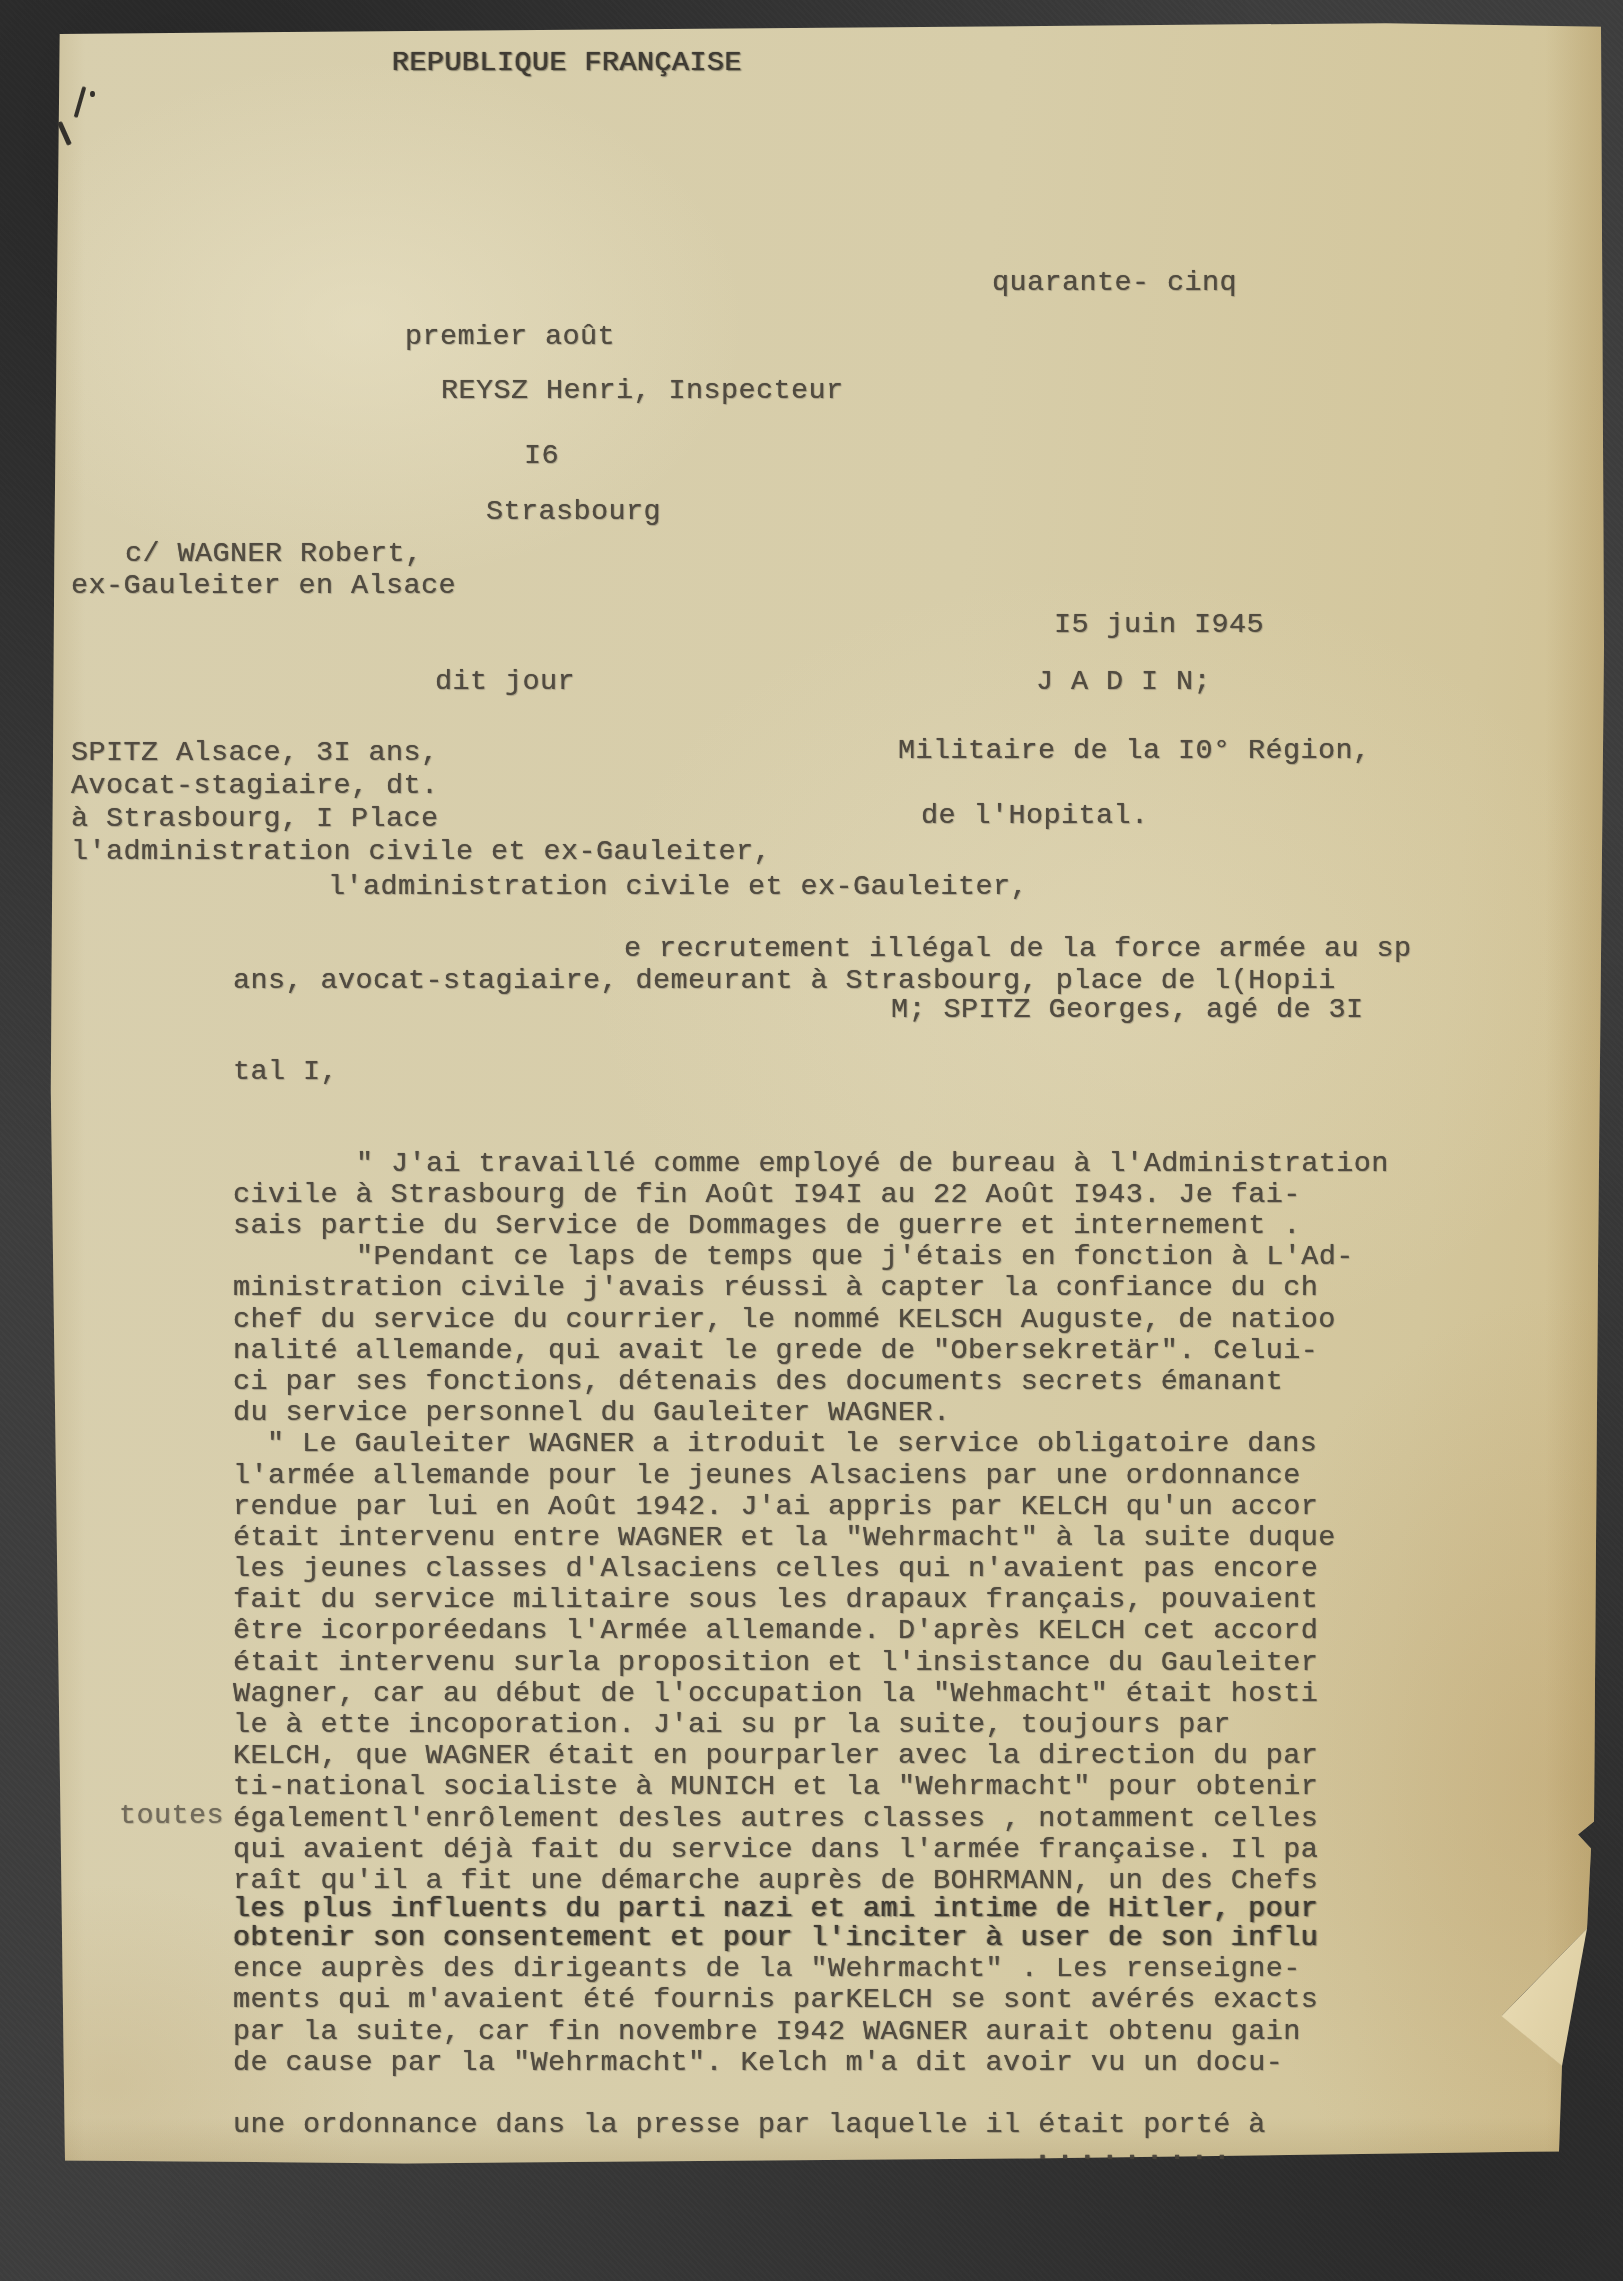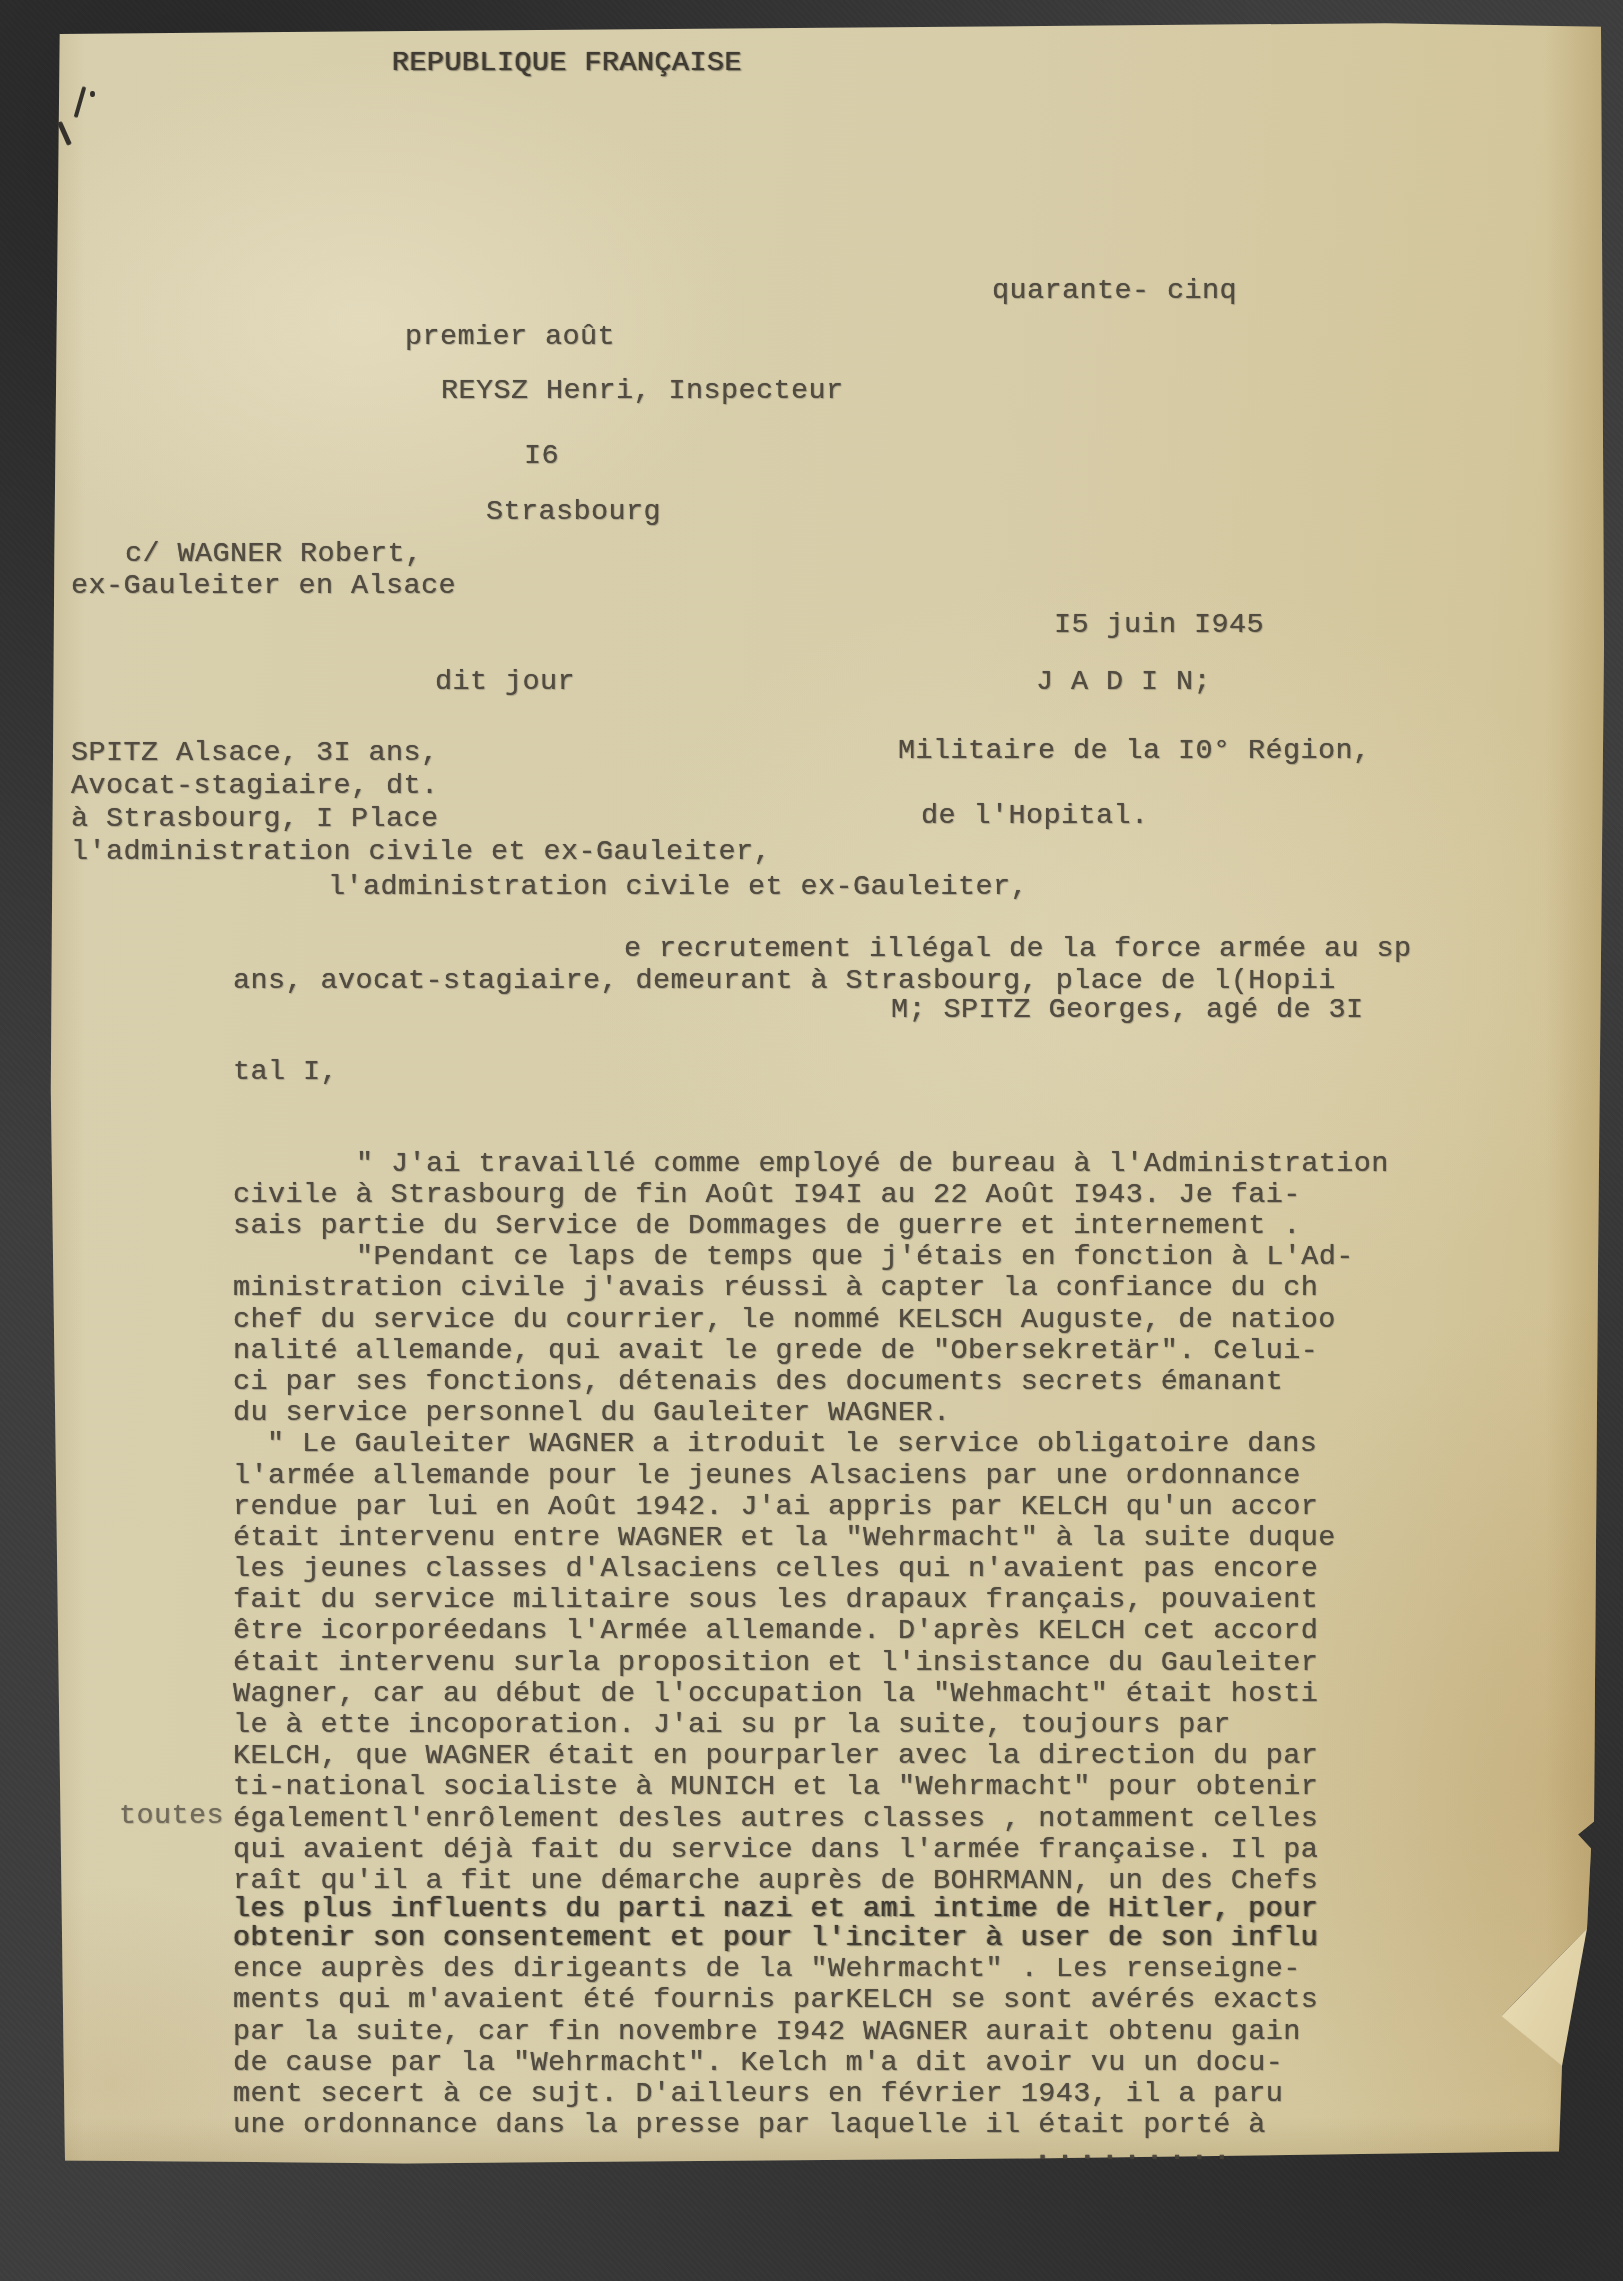--- a/index.html
+++ b/index.html
@@ -68,21 +68,21 @@
 <body>
 
 <div class="scan">
   <div class="paper"></div>
   <div class="fold"></div>
   <div class="ink m1"></div>
   <div class="ink m2"></div>
   <div class="ink m3"></div>
 
   <div class="tl hv" style="left:392px;top:48px">REPUBLIQUE FRANÇAISE</div>
-  <div class="tl" style="left:992px;top:276px">quarante- cinq</div>
+  <div class="tl" style="left:992px;top:268px">quarante- cinq</div>
   <div class="tl" style="left:405px;top:322px">premier août</div>
   <div class="tl" style="left:441px;top:376px">REYSZ Henri, Inspecteur</div>
   <div class="tl" style="left:524px;top:441px">I6</div>
   <div class="tl" style="left:486px;top:497px">Strasbourg</div>
   <div class="tl" style="left:125px;top:539px">c/ WAGNER Robert,</div>
   <div class="tl" style="left:71px;top:571px">ex-Gauleiter en Alsace</div>
   <div class="tl" style="left:1054px;top:610px">I5 juin I945</div>
   <div class="tl" style="left:435px;top:667px">dit jour</div>
   <div class="tl" style="left:1036px;top:667px">J A D I N;</div>
   <div class="tl" style="left:71px;top:738px">SPITZ Alsace, 3I ans,</div>
@@ -120,17 +120,16 @@
   <div class="tl lt" style="left:119px;top:1801px">toutes</div>
   <div class="tl" style="left:233px;top:1804px">égalementl'enrôlement desles autres classes , notamment celles</div>
   <div class="tl" style="left:233px;top:1835px">qui avaient déjà fait du service dans l'armée française. Il pa</div>
   <div class="tl" style="left:233px;top:1866px">raît qu'il a fit une démarche auprès de BOHRMANN, un des Chefs</div>
   <div class="tl hv" style="left:233px;top:1894px">les plus influents du parti nazi et ami intime de Hitler, pour</div>
   <div class="tl hv" style="left:233px;top:1923px">obtenir son consentement et pour l'inciter à user de son influ</div>
   <div class="tl" style="left:233px;top:1954px">ence auprès des dirigeants de la "Wehrmacht" . Les renseigne-</div>
   <div class="tl" style="left:233px;top:1985px">ments qui m'avaient été fournis parKELCH se sont avérés exacts</div>
   <div class="tl" style="left:233px;top:2017px">par la suite, car fin novembre I942 WAGNER aurait obtenu gain</div>
   <div class="tl" style="left:233px;top:2048px">de cause par la "Wehrmacht". Kelch m'a dit avoir vu un docu-</div>
-  <div class="tl" style="left:233px;top:2079px">ment secert à ce sujt. D'ailleurs en février 1943, il a paru</div>
   <div class="tl" style="left:233px;top:2110px">une ordonnance dans la presse par laquelle il était porté à</div>
   <div class="tl dots" style="left:1034px;top:2137px">.........</div>
 </div>
 
 
 </body></html>

